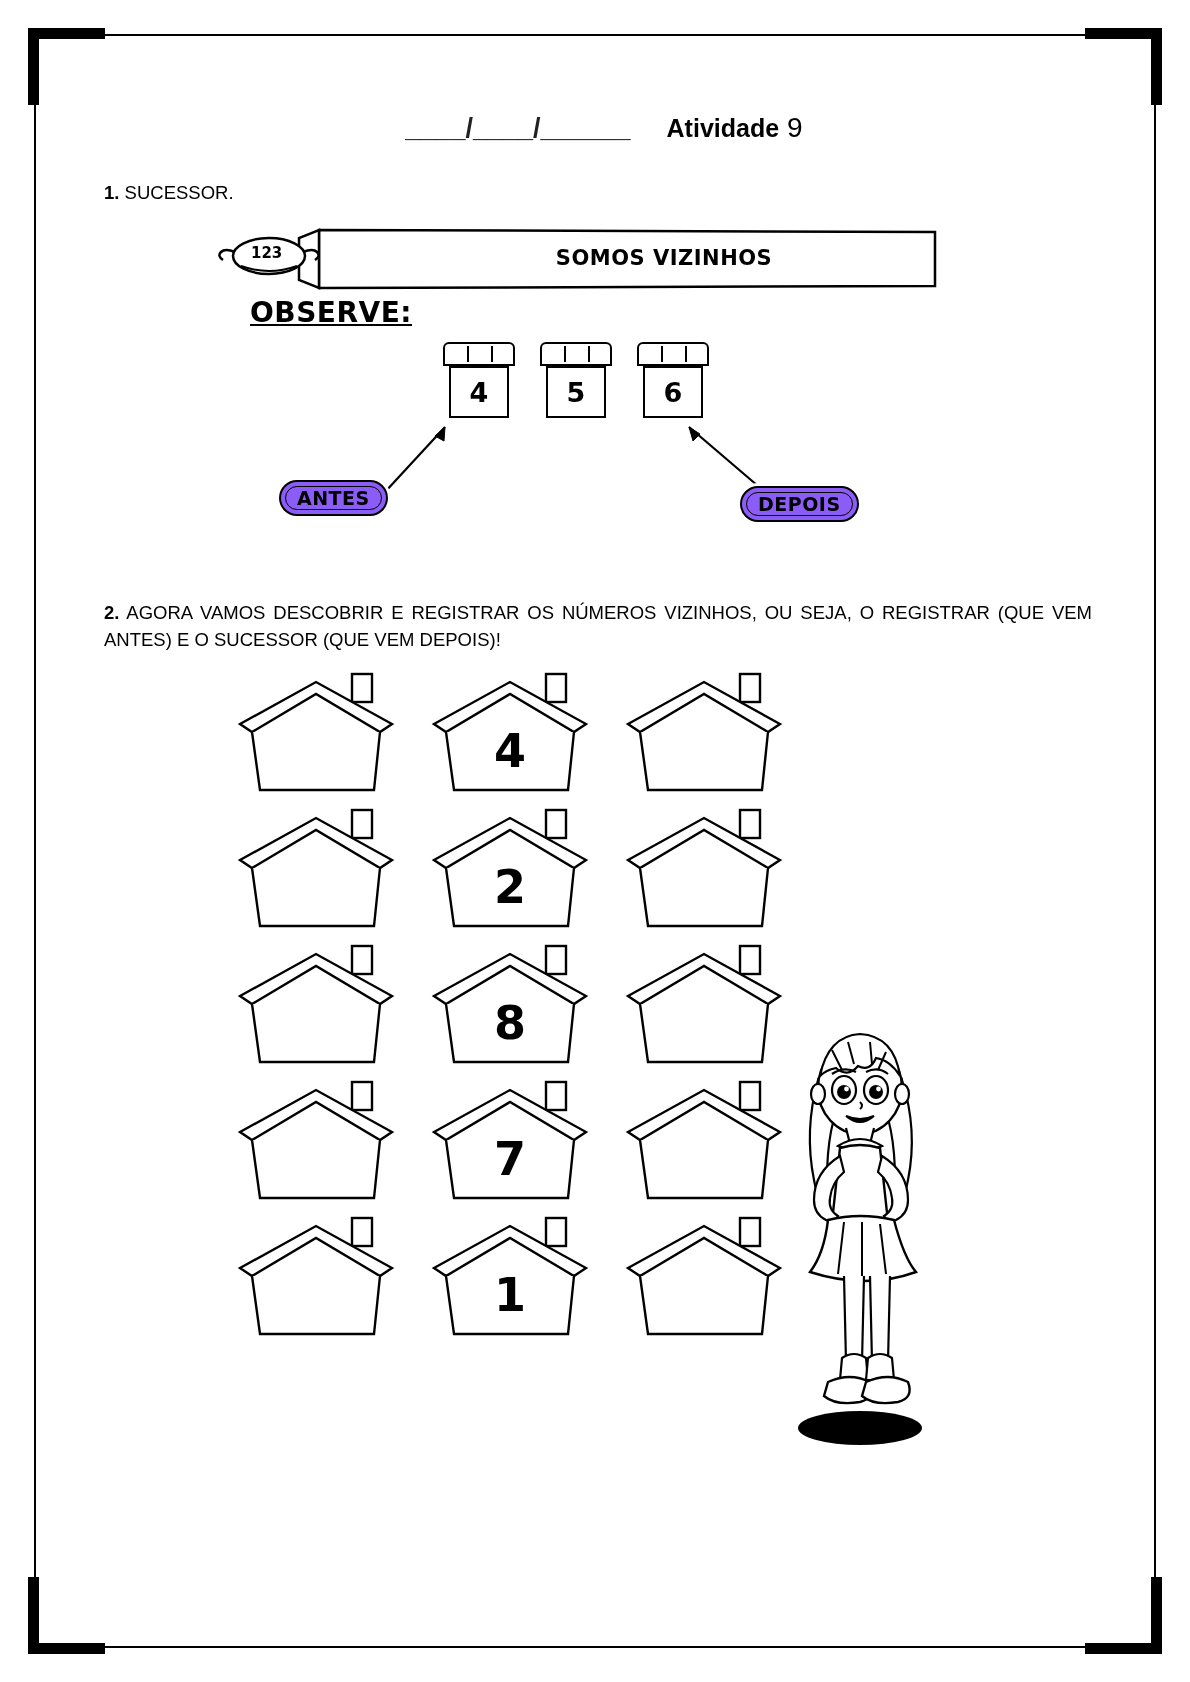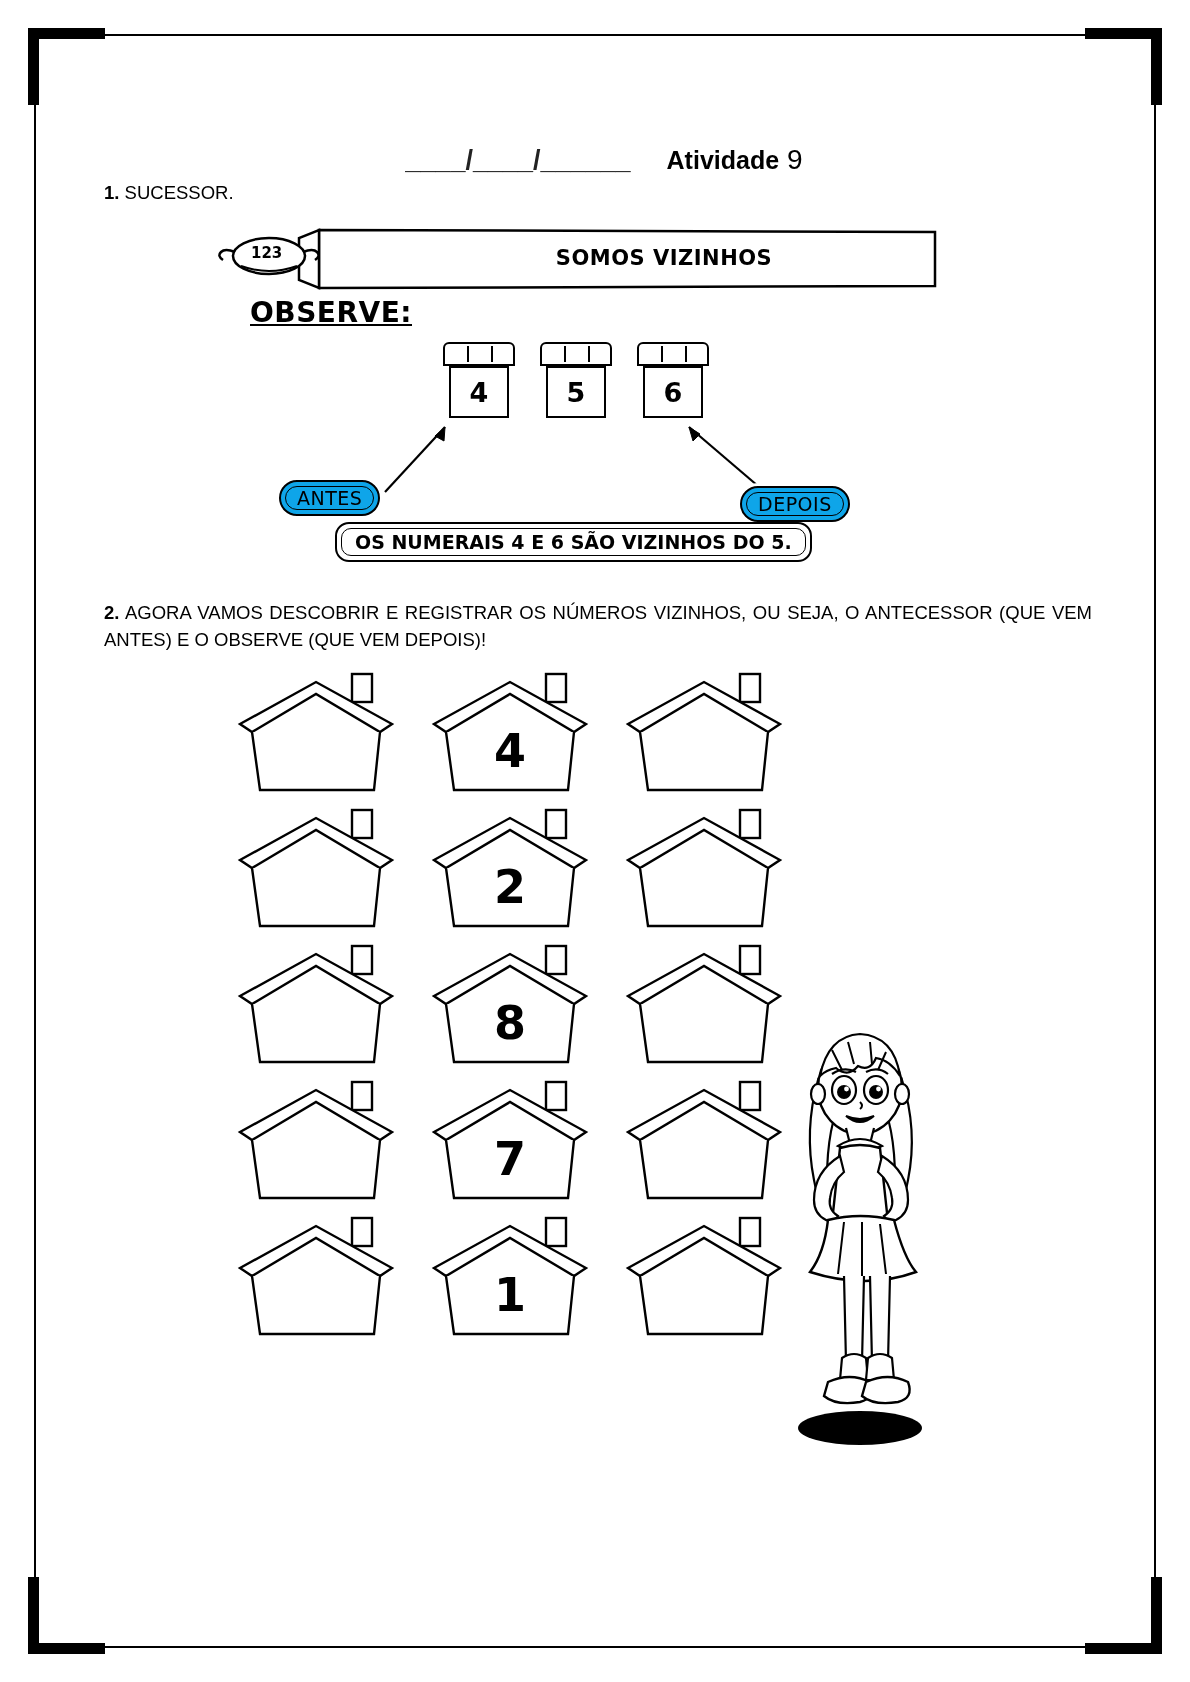--- a/index.html
+++ b/index.html
@@ -61,21 +61,20 @@
     font-size: 27px;
     letter-spacing: 0px;
     color: #222;
     font-weight: 700;
     margin-left: 18px;
   }
   .header .atividade {
     font-size: 25px;
     font-weight: 700;
     margin-left: 26px;
-    margin-top: 32px;
   }
   .header .atividade .num {
     font-weight: 400;
     font-size: 28px;
     margin-left: 8px;
   }
 
   
   .q1 {
     position: absolute;
@@ -164,24 +163,24 @@
     font-weight: 700;
     font-family: "DejaVu Sans", sans-serif;
     background: #fff;
   }
   .pill {
     position: absolute;
     border: 2.5px solid #000;
     border-radius: 18px;
     padding: 5px 16px;
     font-size: 19px;
-    font-weight: 400;
+    font-weight: 700;
     letter-spacing: 0.5px;
     font-family: "DejaVu Sans", sans-serif;
-    background: #0ea5e9;
+    background: #8b5cf6;
     box-shadow: 0 0 0 3px #fff;
   }
   .pill.inner-line::after {
     content: "";
     position: absolute;
     left: 4px; right: 4px; top: 4px; bottom: 4px;
     border: 1.3px solid #000;
     border-radius: 14px;
     pointer-events: none;
   }
@@ -299,26 +298,25 @@
   <svg style="position:absolute; left:0; top:0;" width="730" height="320">
     <path d="M190 270 L250 205" fill="none" stroke="#000" stroke-width="2.2"></path>
     <path d="M250 205 L240 214 L249 219 Z" fill="#000" stroke="#000"></path>
     <path d="M570 270 L494 205" fill="none" stroke="#000" stroke-width="2.2"></path>
     <path d="M494 205 L505 212 L498 219 Z" fill="#000" stroke="#000"></path>
   </svg>
 
   <div class="pill inner-line" style="left:84px; top:258px;">ANTES</div>
   <div class="pill inner-line" style="left:545px; top:264px;">DEPOIS</div>
 
-  <div class="caption-pill">OS NUMERAIS 4 E 6 SÃO VIZINHOS DO 5.</div>
 </div>
 
 <div class="q2">
   <span class="qnum">2.</span>
-  <span>AGORA VAMOS DESCOBRIR E REGISTRAR OS NÚMEROS VIZINHOS, OU SEJA, O ANTECESSOR (QUE VEM ANTES) E O OBSERVE (QUE VEM DEPOIS)!</span>
+  <span>AGORA VAMOS DESCOBRIR E REGISTRAR OS NÚMEROS VIZINHOS, OU SEJA, O REGISTRAR (QUE VEM ANTES) E O SUCESSOR (QUE VEM DEPOIS)!</span>
 </div>
 
 <div class="houses-grid">
 
   <div class="house-row">
     <div class="big-house">
       <svg width="176" height="126" viewBox="0 0 176 126">
         <rect x="124" y="6" width="20" height="28" fill="#fff" stroke="#000" stroke-width="2.4"></rect>
         <path d="M12 56 L88 14 L164 56 L152 64 L88 26 L24 64 Z" fill="#fff" stroke="#000" stroke-width="2.4"></path>
         <path d="M24 64 L32 122 L146 122 L152 64" fill="#fff" stroke="#000" stroke-width="2.4"></path>

